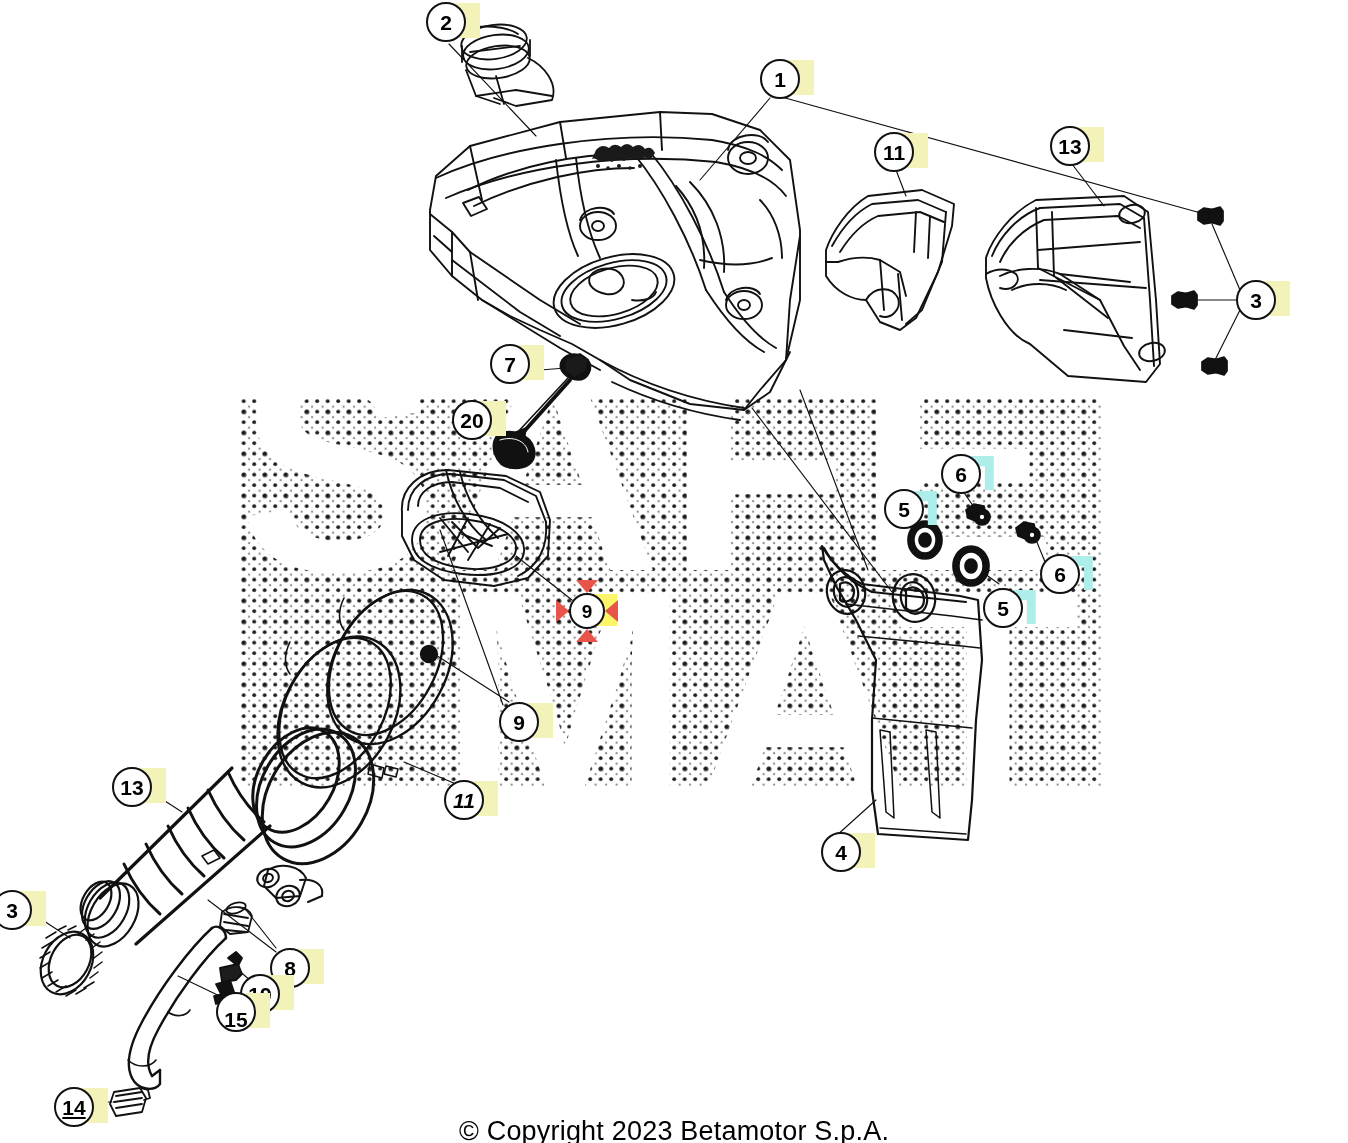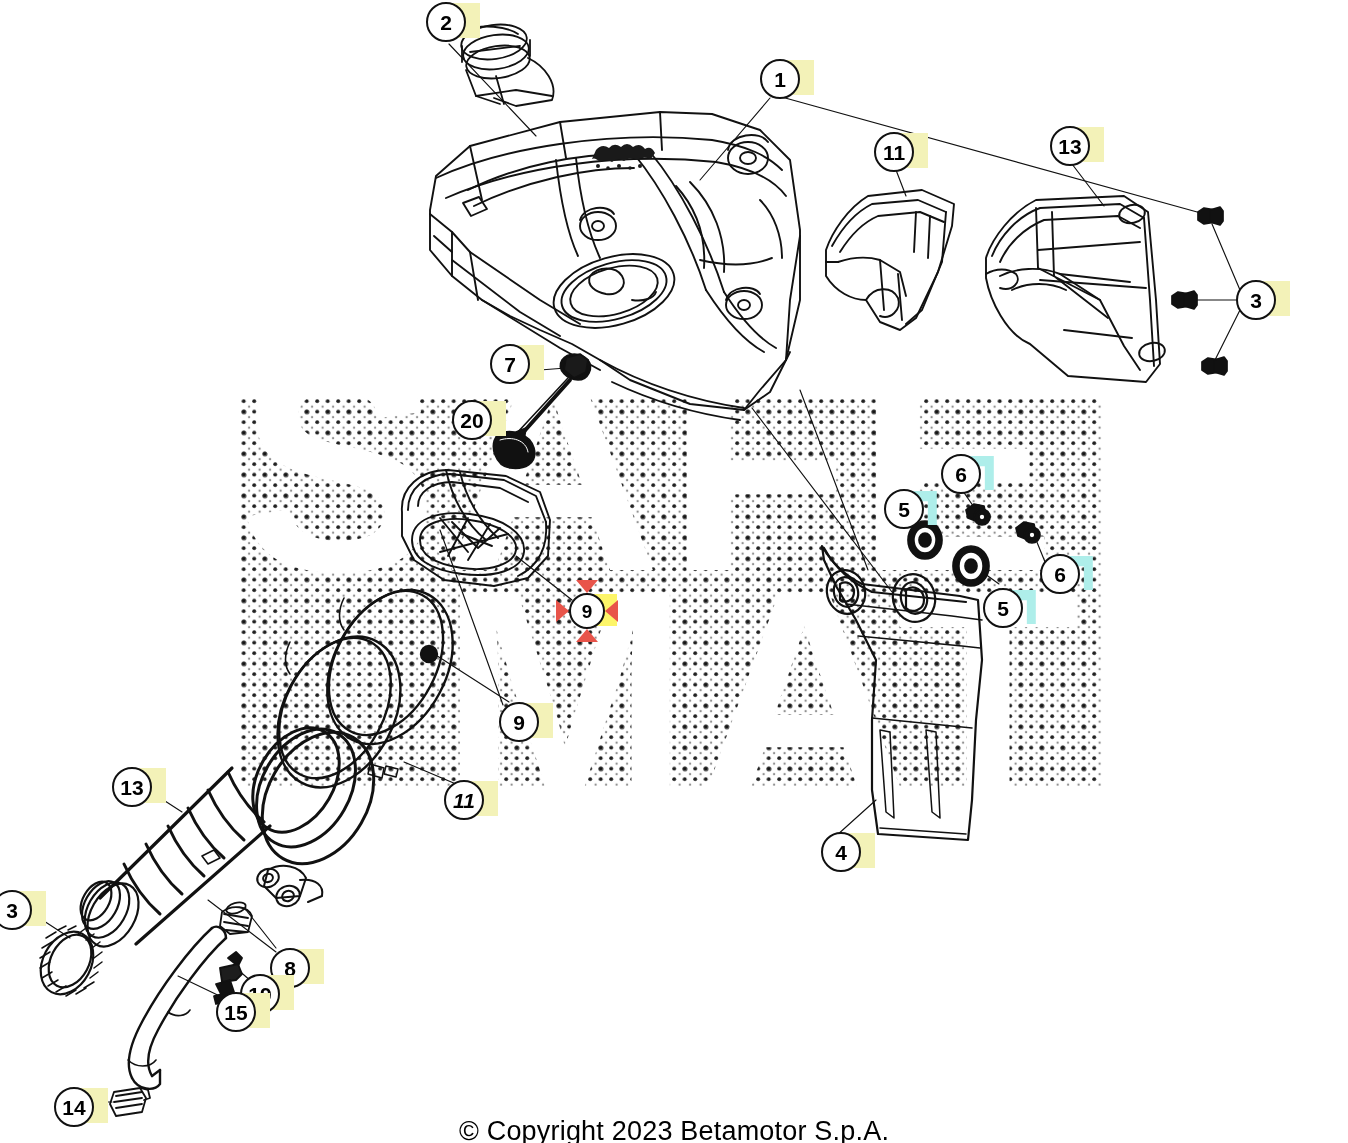--- a/index.html
+++ b/index.html
@@ -538,27 +538,27 @@
         </div>
       </div>
       <div class="cal" style="left: 240px; top: 972px; width: 74px; height: 56px;">
         <div class="hl yellow" style="left: 16.8px; top: 3px; width: 36.8px; height: 35.2px;"></div>
         <div class="circ" style="left: 0px; top: 2px; width: 40px; height: 40px;">
           <span>19</span>
         </div>
       </div>
       <div class="cal" style="left: 216px; top: 990px; width: 74px; height: 56px;">
         <div class="hl yellow" style="left: 16.8px; top: 3px; width: 36.8px; height: 35.2px;"></div>
-        <div class="circ" style="left: 0px; top: 2px; width: 40px; height: 40px;">
+        <div class="circ" style="left: 0px; top: 2px; width: 40px; height: 40px; align-items: flex-end;">
           <span>15</span>
         </div>
       </div>
       <div class="cal" style="left: 54px; top: 1085px; width: 74px; height: 56px;">
         <div class="hl yellow" style="left: 16.8px; top: 3px; width: 36.8px; height: 35.2px;"></div>
-        <div class="circ" style="left: 0px; top: 2px; width: 40px; height: 40px;">
+        <div class="circ" style="left: 0px; top: 2px; width: 40px; height: 40px; text-decoration: underline;">
           <span>14</span>
         </div>
       </div>
     </div>
 
   <div class="copyright">© Copyright 2023 Betamotor S.p.A.</div>
 
 </div>
 
 </body></html>

